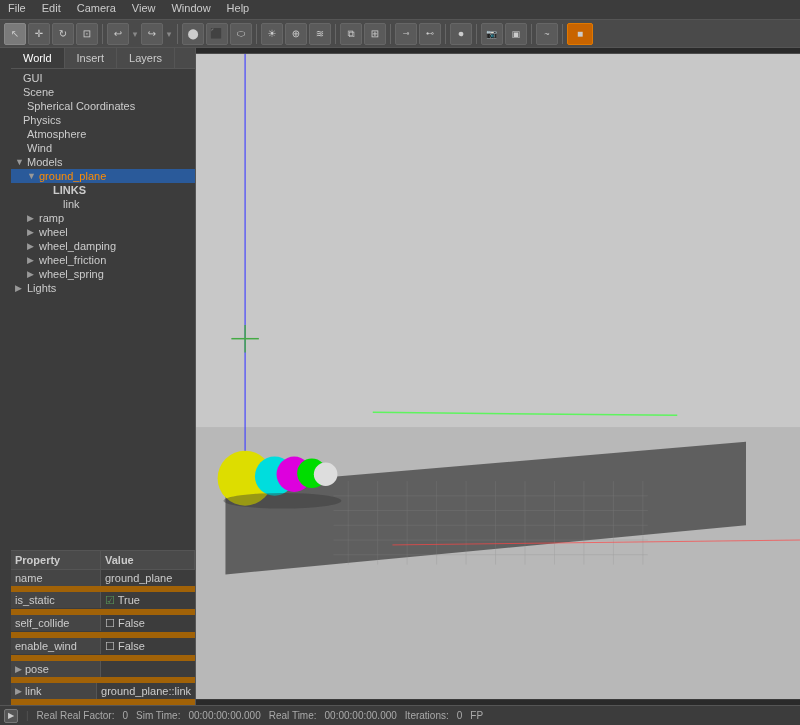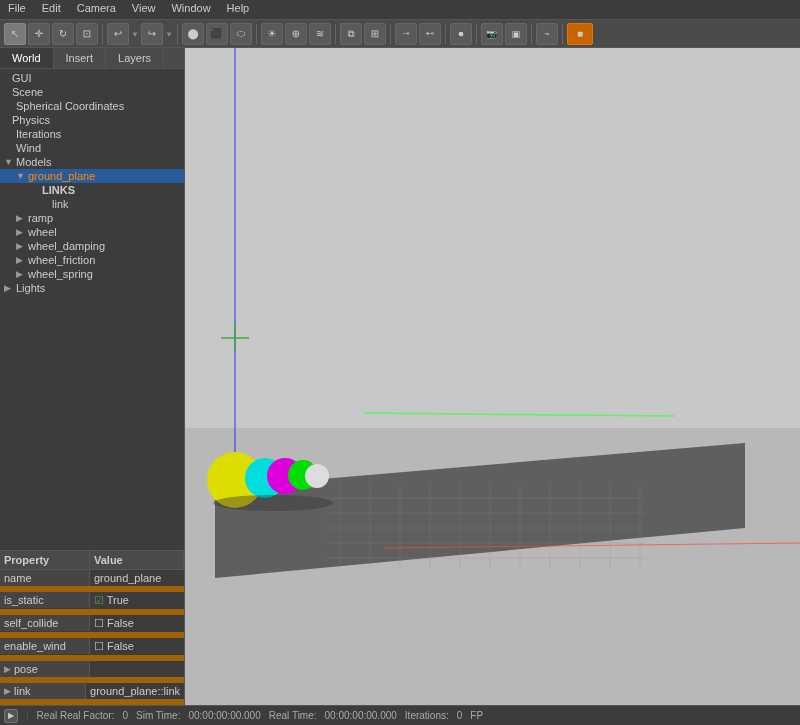--- a/index.html
+++ b/index.html
@@ -13,21 +13,21 @@
     #toolbar { display: flex; background: #4a4a4a; border-bottom: 1px solid #555; height: 28px; align-items: center; padding: 2px 4px; gap: 2px; }
     .tool-btn { width: 22px; height: 22px; background: #5a5a5a; border: 1px solid #666; border-radius: 2px; cursor: pointer; display: flex; align-items: center; justify-content: center; font-size: 10px; color: #ccc; }
     .tool-btn.active { background: #7a7a7a; border-color: #888; }
     .tool-sep { width: 1px; height: 20px; background: #666; margin: 0 2px; }
     .tool-btn-orange { background: #c86400; border-color: #e07800; }
 
     
     #main { display: flex; height: calc(725px - 20px - 28px - 20px); }
 
     
-    #left-panel { width: 185px; background: #3c3c3c; border-right: 1px solid #555; display: flex; flex-direction: column; }
+    #left-panel { width: 185px; background: #3c3c3c; border-right: 1px solid #555; display: flex; flex-direction: column; margin-left: 11px; }
 
     
     #tabs { display: flex; background: #4a4a4a; border-bottom: 1px solid #555; }
     .tab { padding: 4px 12px; cursor: pointer; font-size: 11px; color: #ccc; border-right: 1px solid #555; }
     .tab.active { background: #3c3c3c; color: #fff; }
 
     
     #world-tree { flex: 1; overflow-y: auto; padding: 2px 0; }
     .tree-item { padding: 1px 0; cursor: pointer; display: flex; align-items: center; }
     .tree-item.selected { background: #2a5a9a; }
@@ -133,21 +133,21 @@
         <span class="tree-label">Spherical Coordinates</span>
       </div>
 
       <div class="tree-item" style="padding-left:0;">
         <span class="tree-arrow"></span>
         <span class="tree-label">Physics</span>
       </div>
 
       <div class="tree-item" style="padding-left:4px;">
         <span class="tree-arrow"></span>
-        <span class="tree-label">Iterations</span>
+        <span class="tree-label">Atmosphere</span>
       </div>
 
       <div class="tree-item" style="padding-left:4px;">
         <span class="tree-arrow"></span>
         <span class="tree-label">Wind</span>
       </div>
 
       <div class="tree-item" style="padding-left:4px;">
         <span class="tree-arrow">▼</span>
         <span class="tree-label">Models</span>

